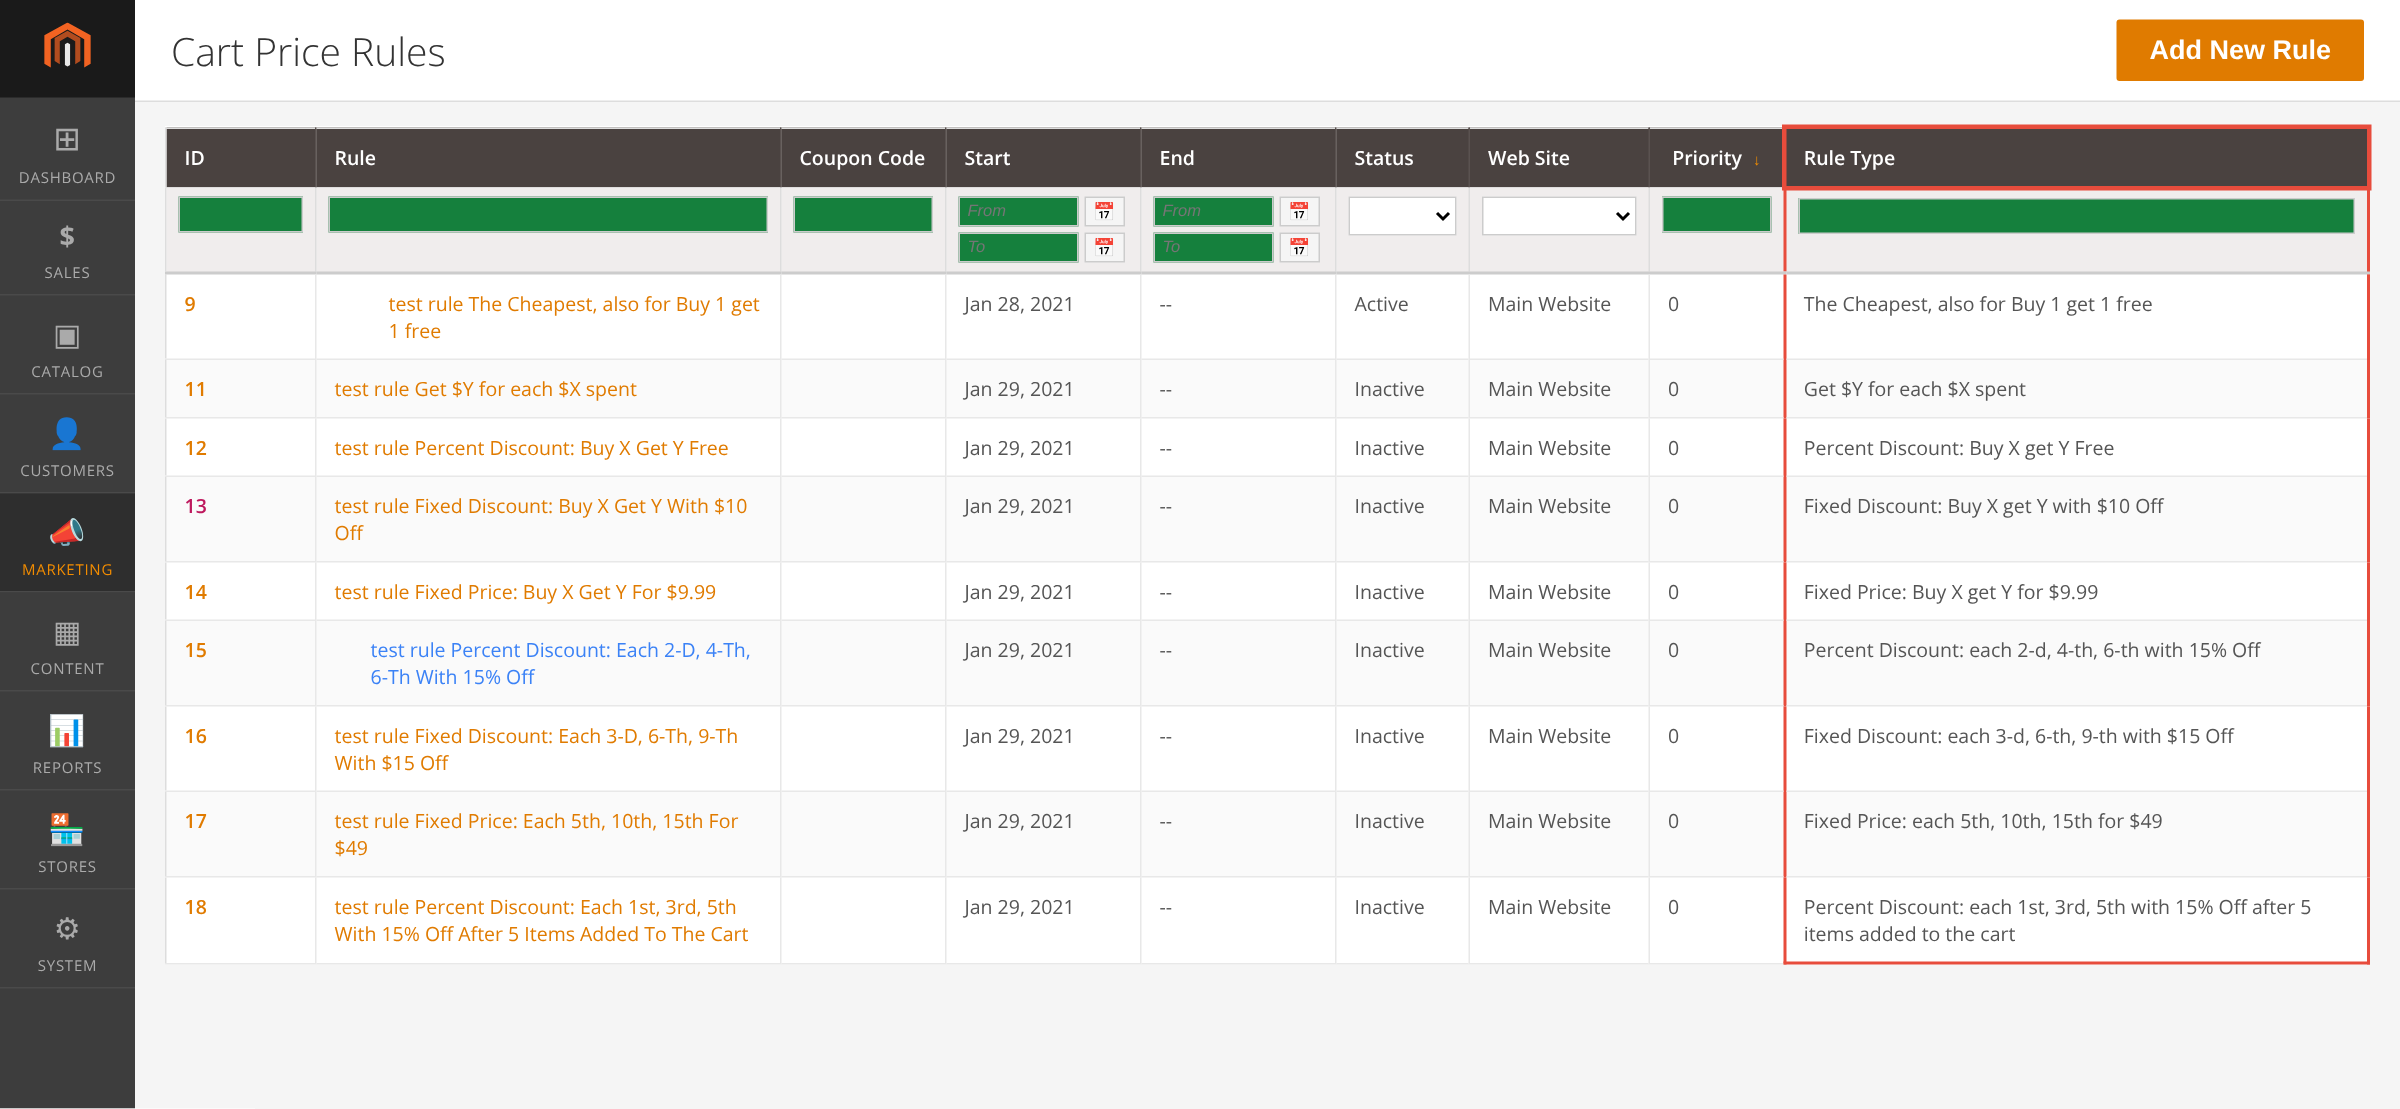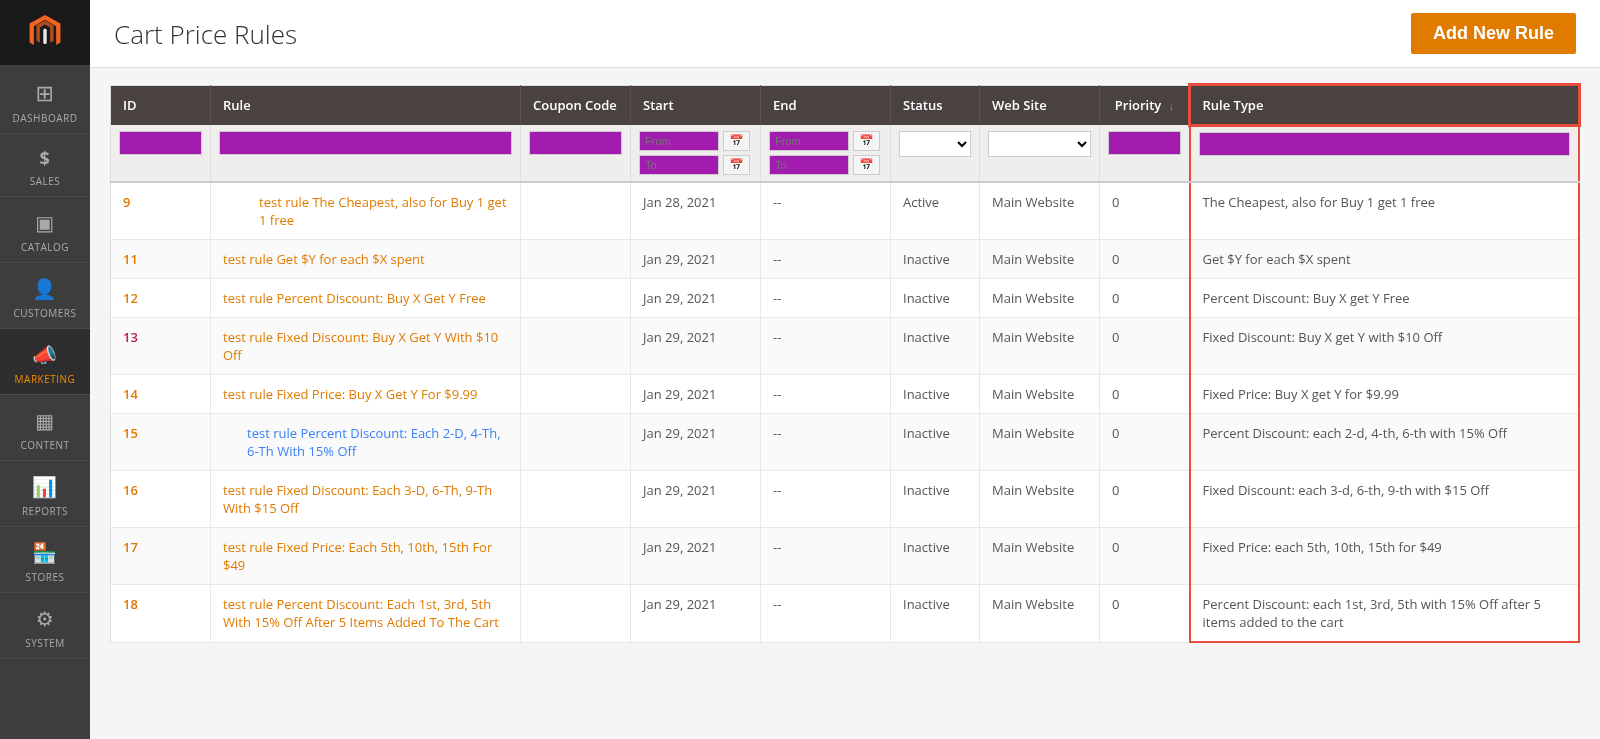--- a/index.html
+++ b/index.html
@@ -116,21 +116,22 @@
       padding: 6px 8px;
       background: #f0eded;
       border-right: 1px solid #ddd;
       border-bottom: 2px solid #ccc;
     }
     .filter-row input[type="text"] {
       width: 100%;
       padding: 4px 6px;
       border: 1px solid #ccc;
       font-size: 12px;
-      background: #a21caf;
+      background: #15803d;
+      font-style: italic;
     }
     .filter-date-group {
       display: flex;
       flex-direction: column;
       gap: 4px;
     }
     .filter-date-row {
       display: flex;
       align-items: center;
       gap: 4px;

